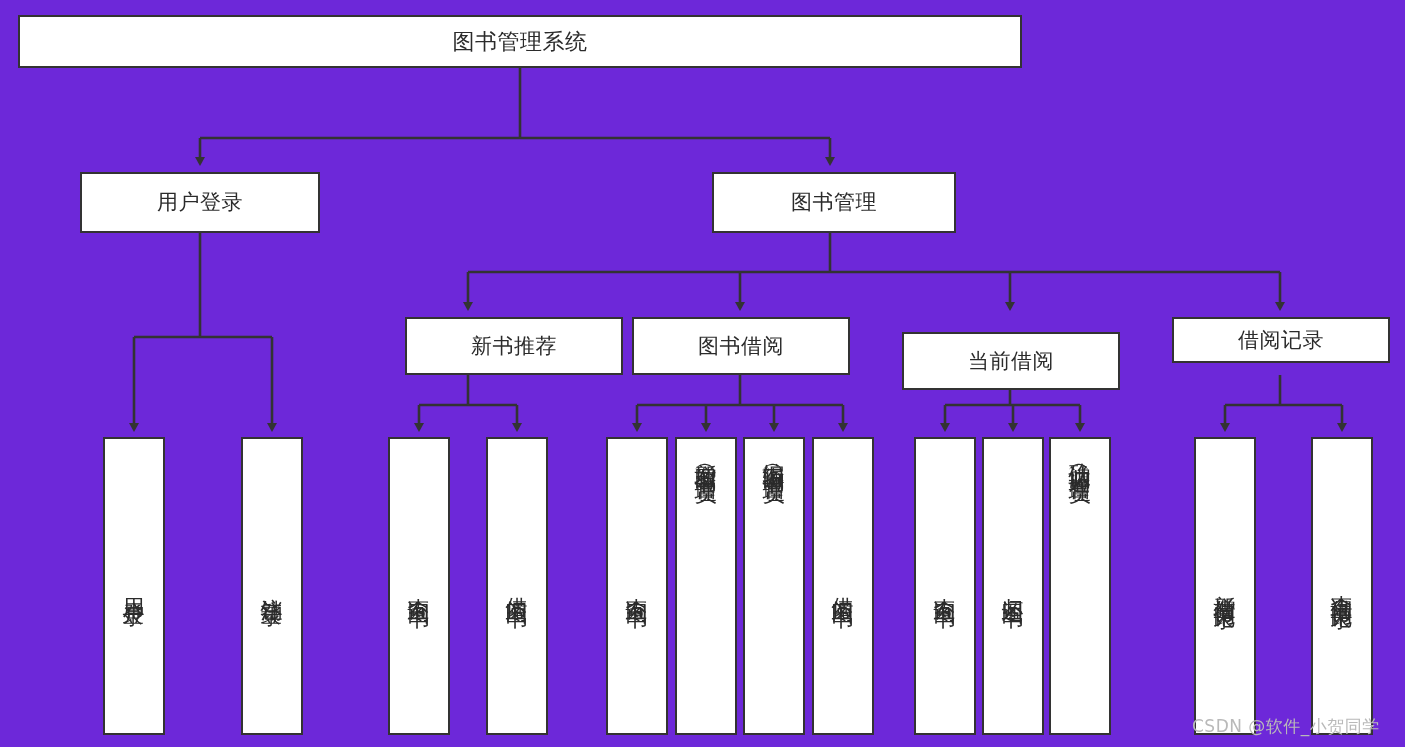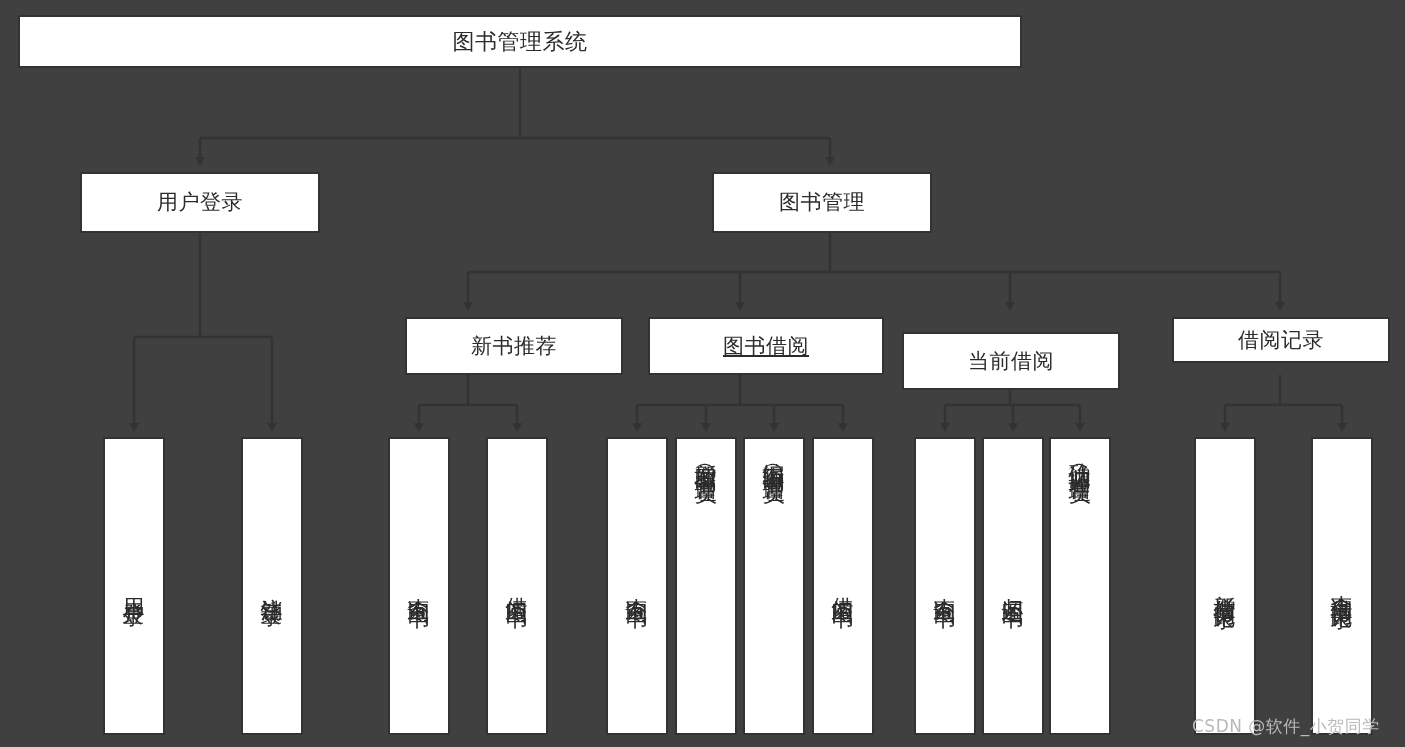--- a/index.html
+++ b/index.html
@@ -7,21 +7,21 @@
     padding: 0;
     background: #ffffff;
   }
   body {
     font-family: "DejaVu Sans", "Liberation Sans", sans-serif;
   }
   #canvas {
     position: relative;
     width: 1405px;
     height: 747px;
-    background: #404040;
+    background: #6d28d9;
     overflow: hidden;
   }
   svg#edges {
     position: absolute;
     left: 0;
     top: 0;
     width: 1405px;
     height: 747px;
     pointer-events: none;
   }
@@ -126,28 +126,28 @@
     </g>
   </svg>
 
   <div class="node root" style="left:18px; top:15px; width:1004px; height:53px;">
     <span class="label">图书管理系统</span>
   </div>
 
   <div class="node level2" style="left:80px; top:172px; width:240px; height:61px;">
     <span class="label">用户登录</span>
   </div>
-  <div class="node level2" style="left:712px; top:172px; width:220px; height:61px;">
+  <div class="node level2" style="left:712px; top:172px; width:244px; height:61px;">
     <span class="label">图书管理</span>
   </div>
 
   <div class="node level2" style="left:360px; top:317px; width:218px; height:58px;margin-left:45px;">
     <span class="label">新书推荐</span>
   </div>
-  <div class="node level2" style="left:648px; top:317px; width:236px; height:58px;text-decoration:underline;">
+  <div class="node level2" style="left:632px; top:317px; width:218px; height:58px;">
     <span class="label">图书借阅</span>
   </div>
   <div class="node level2" style="left:902px; top:317px; width:218px; height:58px;margin-top:15px;">
     <span class="label">当前借阅</span>
   </div>
   <div class="node level2" style="left:1172px; top:317px; width:218px; height:46px;">
     <span class="label">借阅记录</span>
   </div>
 
   <div class="node leaf centered" style="left:103px; top:437px; width:62px; height:298px;">

